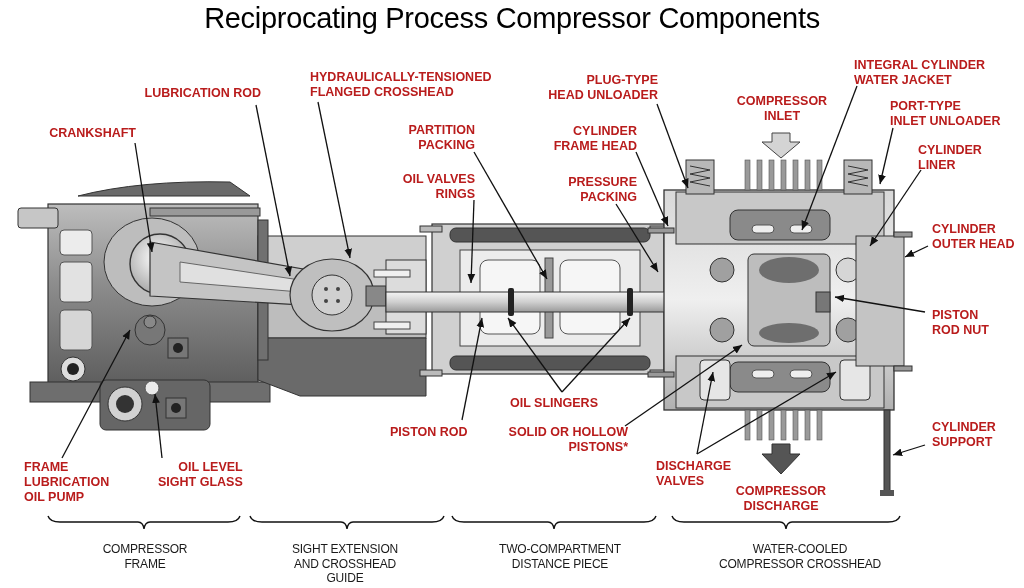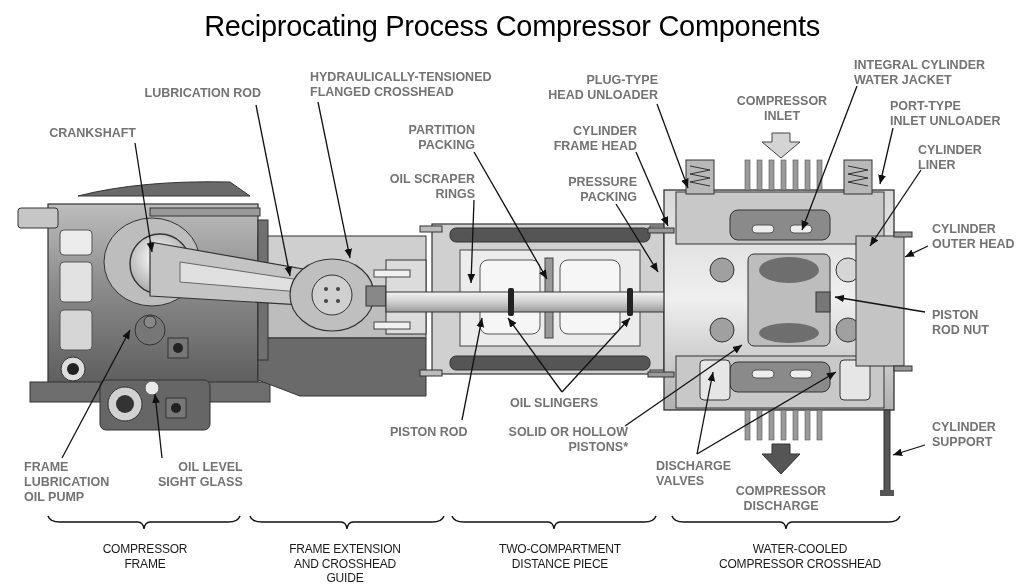--- a/index.html
+++ b/index.html
@@ -1,18 +1,18 @@
 <!DOCTYPE html>
 <html><head>
 <meta charset="utf-8">
 <style>
   html, body { margin:0; padding:0; background:#ffffff; }
   body { width:1024px; height:588px; position:relative; overflow:hidden; font-family:"Liberation Sans", sans-serif; color:#111; }
-  .title { position:absolute; left:0; top:10px; width:1024px; text-align:center; font-size:29px; font-weight:normal; letter-spacing:-0.3px; color:#000; }
-  .lbl { position:absolute; font-size:12.5px; font-weight:bold; line-height:15px; color:#737373; white-space:pre-line; }
+  .title { position:absolute; left:0; top:2px; width:1024px; text-align:center; font-size:29px; font-weight:normal; letter-spacing:-0.3px; color:#000; }
+  .lbl { position:absolute; font-size:12.5px; font-weight:bold; line-height:15px; color:#b91c1c; white-space:pre-line; }
   .lbl.r { text-align:right; }
   .lbl.c { text-align:center; }
   .sec { position:absolute; font-size:12px; line-height:14.5px; text-align:center; color:#1a1a1a; white-space:pre-line; letter-spacing:-0.2px; }
   svg#drawing { position:absolute; left:0; top:0; }
 </style>
 </head>
 <body>
 
 <div class="title">Reciprocating Process Compressor Components</div>
 
@@ -207,21 +207,21 @@
       <path d="M672,516 Q674,522 684,522 L780,522 Q785,522 786,529 Q787,522 792,522 L888,522 Q898,522 900,516"></path>
     </g>
 </svg>
 
 <div class="lbl r" style="left:128px;top:86px;width:133px;">LUBRICATION ROD</div>
 <div class="lbl" style="left:310px;top:70px;">HYDRAULICALLY-TENSIONED
 FLANGED CROSSHEAD</div>
 <div class="lbl r" style="left:30px;top:126px;width:106px;">CRANKSHAFT</div>
 <div class="lbl r" style="left:380px;top:123px;width:95px;">PARTITION
 PACKING</div>
-<div class="lbl r" style="left:360px;top:172px;width:115px;">OIL SCRAPER
+<div class="lbl r" style="left:360px;top:172px;width:115px;">OIL VALVES
 RINGS</div>
 <div class="lbl r" style="left:540px;top:73px;width:118px;">PLUG-TYPE
 HEAD UNLOADER</div>
 <div class="lbl r" style="left:540px;top:124px;width:97px;">CYLINDER
 FRAME HEAD</div>
 <div class="lbl r" style="left:540px;top:175px;width:97px;">PRESSURE
 PACKING</div>
 <div class="lbl c" style="left:730px;top:94px;width:104px;">COMPRESSOR
 INLET</div>
 <div class="lbl" style="left:854px;top:58px;">INTEGRAL CYLINDER
@@ -245,19 +245,19 @@
 <div class="lbl c" style="left:728px;top:484px;width:106px;">COMPRESSOR
 DISCHARGE</div>
 <div class="lbl" style="left:24px;top:460px;">FRAME
 LUBRICATION
 OIL PUMP</div>
 <div class="lbl" style="left:158px;top:460px;text-align:right;">OIL LEVEL
 SIGHT GLASS</div>
 
 <div class="sec" style="left:70px;top:542px;width:150px;">COMPRESSOR
 FRAME</div>
-<div class="sec" style="left:270px;top:542px;width:150px;">FRAME EXTENSION
+<div class="sec" style="left:270px;top:542px;width:150px;">SIGHT EXTENSION
 AND CROSSHEAD
 GUIDE</div>
 <div class="sec" style="left:480px;top:542px;width:160px;">TWO-COMPARTMENT
 DISTANCE PIECE</div>
 <div class="sec" style="left:700px;top:542px;width:200px;">WATER-COOLED
 COMPRESSOR CROSSHEAD</div>
 
 </body></html>

